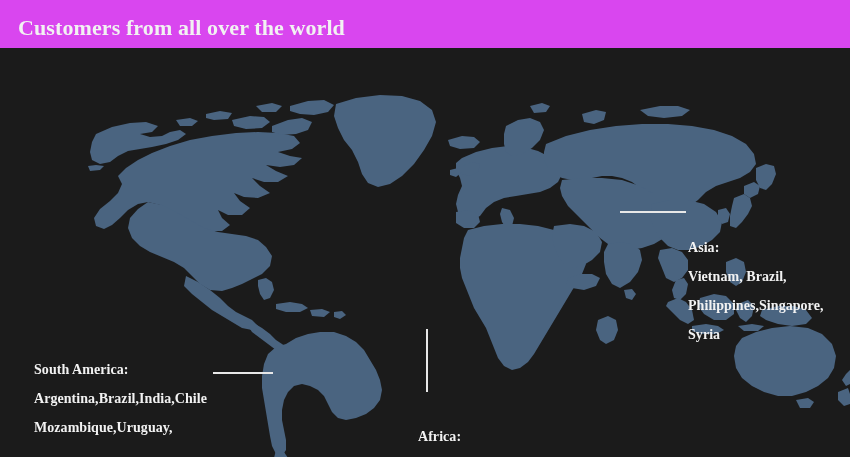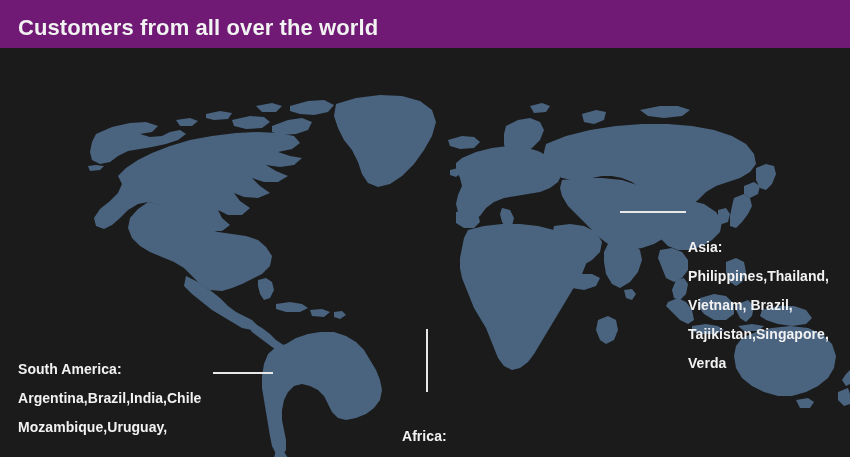--- a/index.html
+++ b/index.html
@@ -49,38 +49,38 @@
   }
   .annotation .ann-line {
     display: block;
     font-weight: 600;
     letter-spacing: 0.05px;
   }
   .annotation .ann-line.head {
     font-weight: 600;
   }
   #ann-asia      { left: 688px; top: 203px; }
-  #ann-south-america { left: 18px;  top: 325px; }
-  #ann-africa    { left: 402px; top: 392px; }
+  #ann-south-america { left: 34px;  top: 325px; }
+  #ann-africa    { left: 418px; top: 392px; }
 
   
   .leader {
     position: absolute;
     background: #e8e8e8;
   }
   .leader.h { height: 1.6px; }
   .leader.v { width: 1.6px; }
   #leader-asia          { left: 620px; top: 211px; width: 66px; }
   #leader-south-america { left: 213px; top: 372px; width: 60px; }
   #leader-africa        { left: 426px; top: 329px; height: 63px; }
 </style>
 </head>
 <body>
 
-<div id="slide" style="background: #701a75;">
+<div id="slide" style="background: #d946ef; font-family: Liberation Serif, serif;">
 
   <div id="slide-title" style="color: rgb(242, 242, 242);">Customers from all over the world</div>
 
   <svg id="world-map" viewBox="0 0 850 409" preserveAspectRatio="none">
     <rect x="0" y="0" width="850" height="409" fill="#1b1b1b"></rect>
     <g fill="#4a6480" stroke="none">
 
       <path d="M96,77 L120,72 L140,70 L162,68 L190,66 L214,64 L238,63 L262,62 L286,61 L306,62 L318,65
         L322,70 L314,76 L300,79 L286,80 L296,84 L308,86 L300,92 L286,94 L272,92 L262,88
         L250,86 L244,90 L256,95 L268,99 L258,104 L244,105 L232,102 L240,108 L252,112
@@ -205,24 +205,23 @@
 
     </g>
   </svg>
 
   <div class="leader h" id="leader-asia" style="background: rgb(232, 232, 232);"></div>
   <div class="leader h" id="leader-south-america" style="background: rgb(232, 232, 232);"></div>
   <div class="leader v" id="leader-africa" style="background: rgb(232, 232, 232);"></div>
 
   <div class="annotation" id="ann-asia" style="color: rgb(242, 242, 242);">
     <span class="ann-line head">Asia:</span>
-    <span class="ann-line">Philippines,Thailand,</span>
     <span class="ann-line">Vietnam, Brazil,</span>
-    <span class="ann-line">Tajikistan,Singapore,</span>
-    <span class="ann-line">Verda</span>
+    <span class="ann-line">Philippines,Singapore,</span>
+    <span class="ann-line">Syria</span>
   </div>
 
   <div class="annotation" id="ann-south-america" style="color: rgb(242, 242, 242);">
     <span class="ann-line head">South America:</span>
     <span class="ann-line">Argentina,Brazil,India,Chile</span>
     <span class="ann-line">Mozambique,Uruguay,</span>
   </div>
 
   <div class="annotation" id="ann-africa" style="color: rgb(242, 242, 242);">
     <span class="ann-line head">Africa:</span>

